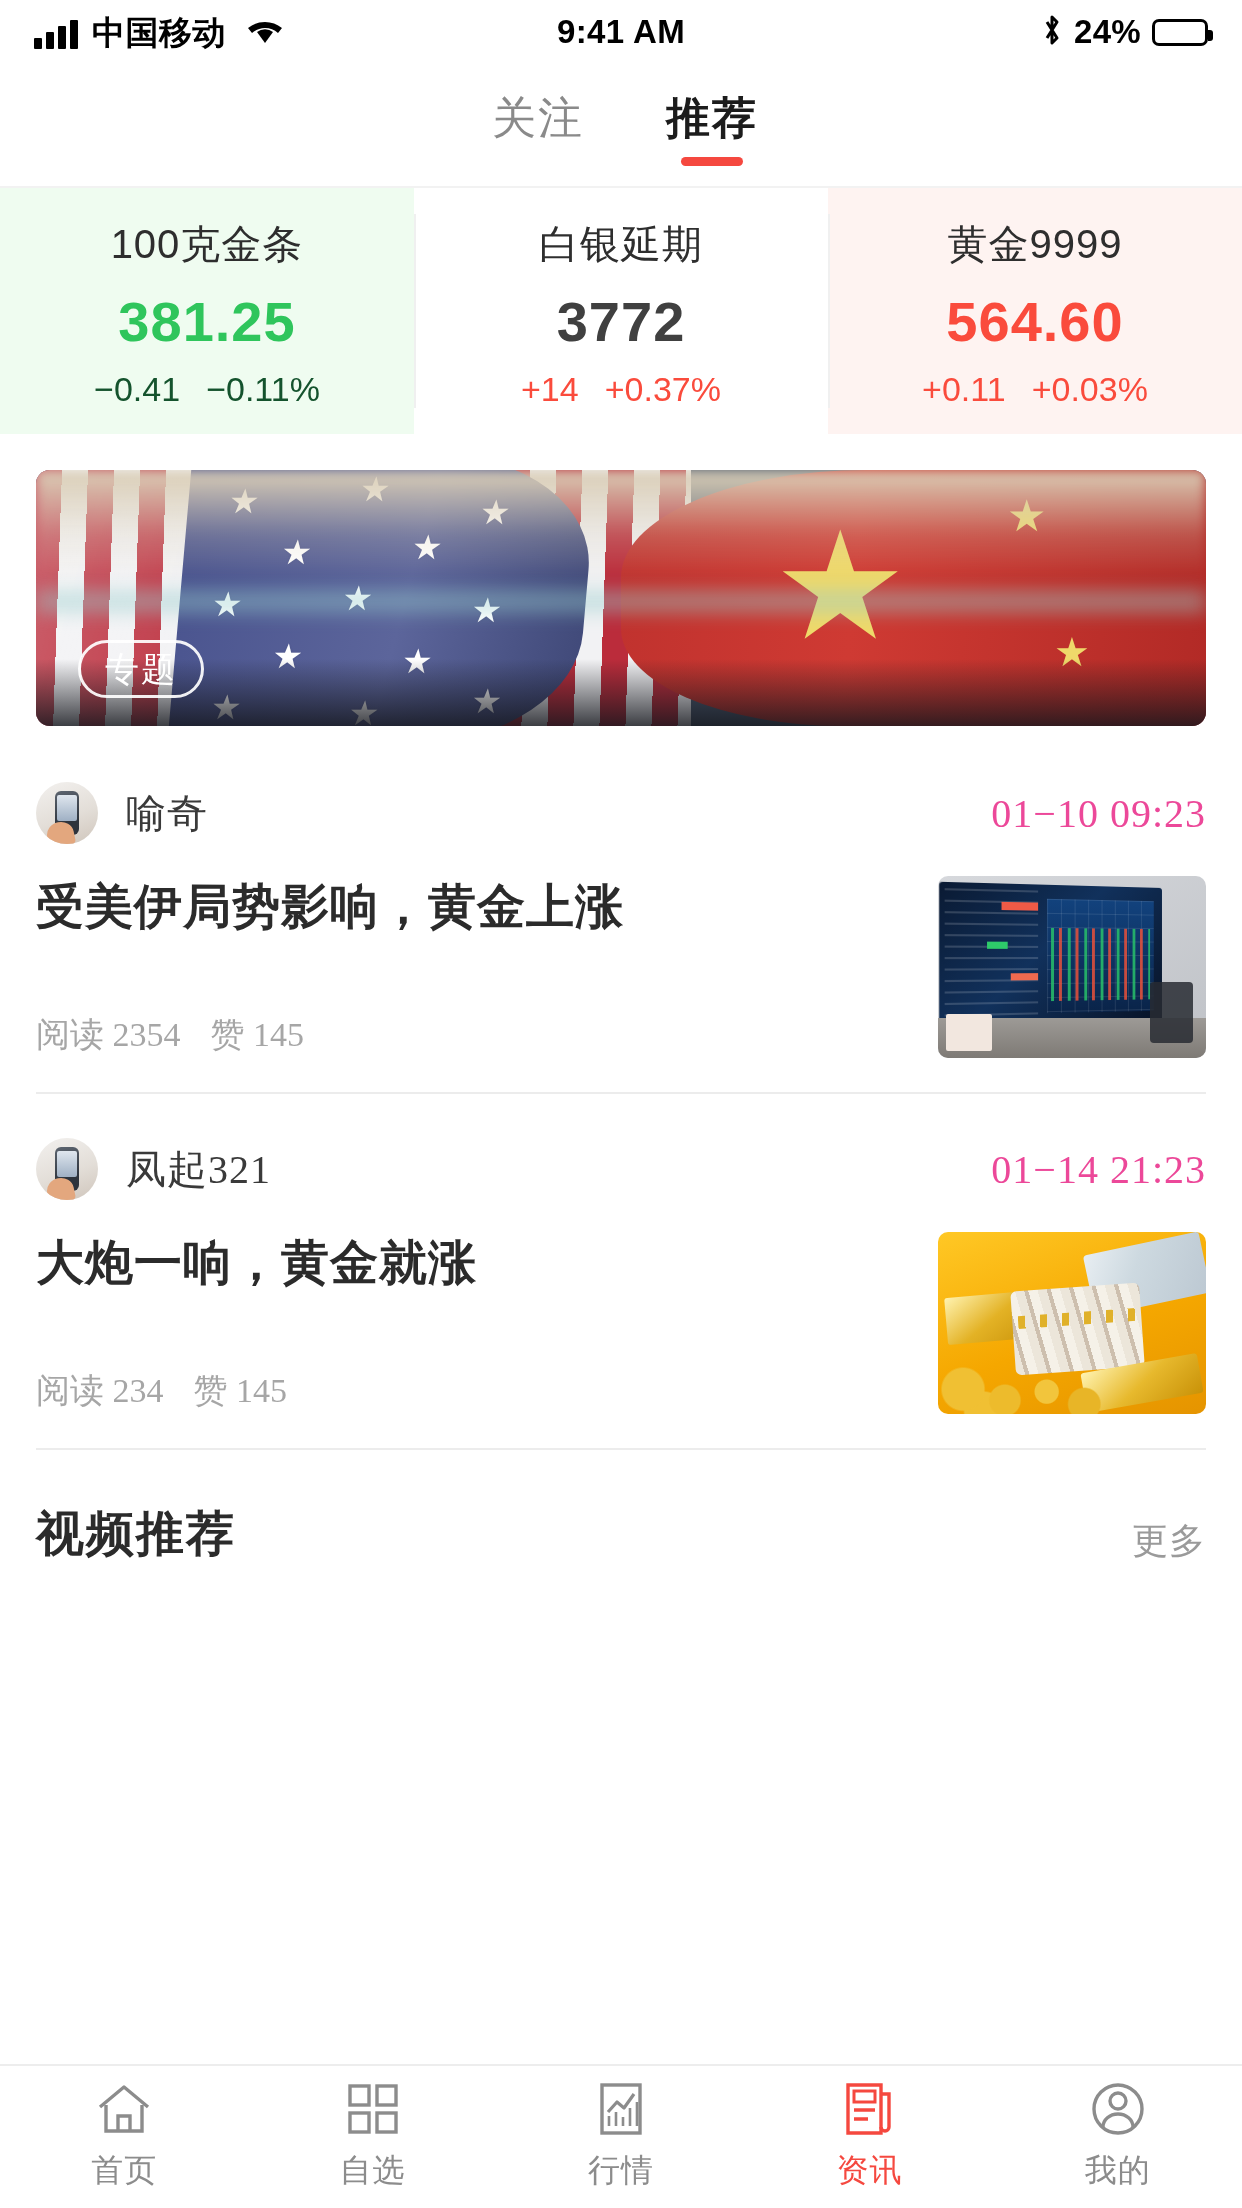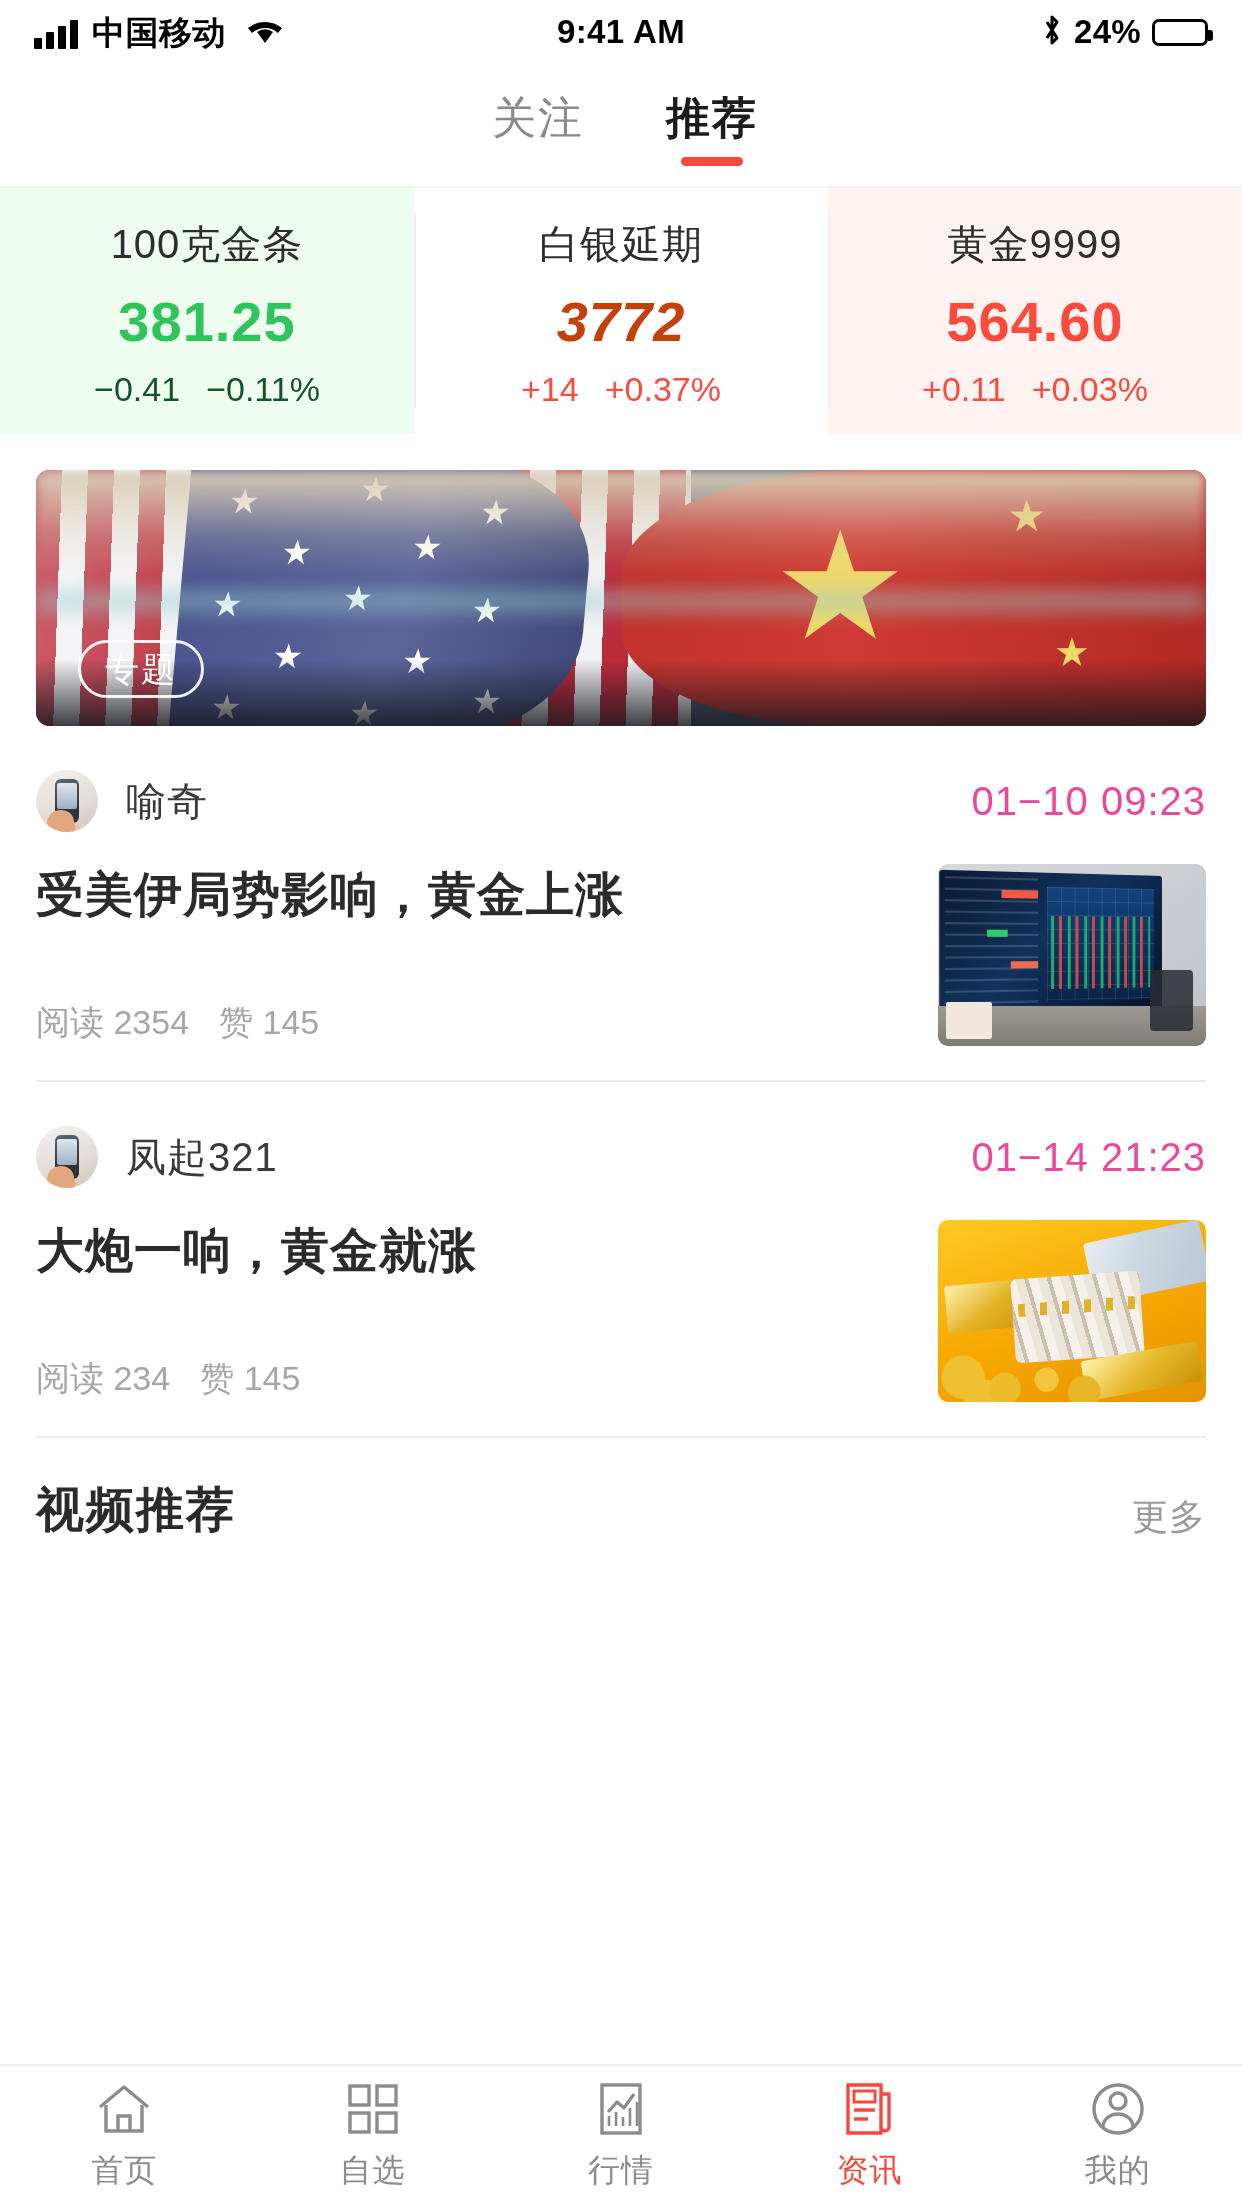--- a/index.html
+++ b/index.html
@@ -111,21 +111,21 @@
     background:rgba(150,205,205,.45); filter:blur(9px);
   }
   .banner-cap { position:absolute; left:42px; bottom:28px; display:flex; align-items:center; gap:26px; }
   .pill {
     border:3px solid rgba(255,255,255,.92); border-radius:32px;
     padding:9px 24px; color:#fff; font-size:34px; letter-spacing:2px; line-height:1;
   }
   .banner-title { color:#fff; font-size:42px; font-weight:700; letter-spacing:2px; text-shadow:0 2px 8px rgba(0,0,0,.45); }
 
   
-  .feed { padding:0 36px; }
+  .feed { padding:12px 36px;font-family:Liberation Serif, serif; }
   .article { padding:44px 0 34px; border-bottom:2px solid #ececec; }
   .a-head { display:flex; align-items:center; }
   .avatar {
     width:62px; height:62px; border-radius:50%; overflow:hidden; position:relative;
     background:linear-gradient(160deg,#f3f1ef 0%,#e3ded8 55%,#cfc5bb 100%); flex:none;
   }
   .avatar .ph {
     position:absolute; left:30%; top:14%; width:40%; height:72%;
     background:linear-gradient(165deg,#5d6570 0%,#2d333c 70%); border-radius:6px;
   }
@@ -298,21 +298,21 @@
       <div class="qname">100克金条</div>
       <div class="qprice" id="q0p" style="color: rgb(47, 197, 92);">381.25</div>
       <div class="qdelta" id="q0d" style="color: #14532d; justify-content: flex-end;">
         <span>−0.41</span>
         <span>−0.11%</span>
       </div>
     </div>
 
     <div class="qcard" id="q1" style="background: rgb(255, 255, 255);">
       <div class="qname">白银延期</div>
-      <div class="qprice" id="q1p" style="color: #c2410c; font-style: italic;">3772</div>
+      <div class="qprice" id="q1p" style="color: #404040;">3772</div>
       <div class="qdelta" id="q1d" style="color: rgb(250, 75, 60);">
         <span>+14</span>
         <span>+0.37%</span>
       </div>
     </div>
 
     <div class="qcard" id="q2" style="background: rgb(254, 243, 241);">
       <div class="qname">黄金9999</div>
       <div class="qprice" id="q2p" style="color: rgb(250, 75, 60);">564.60</div>
       <div class="qdelta" id="q2d" style="color: rgb(250, 75, 60);">

